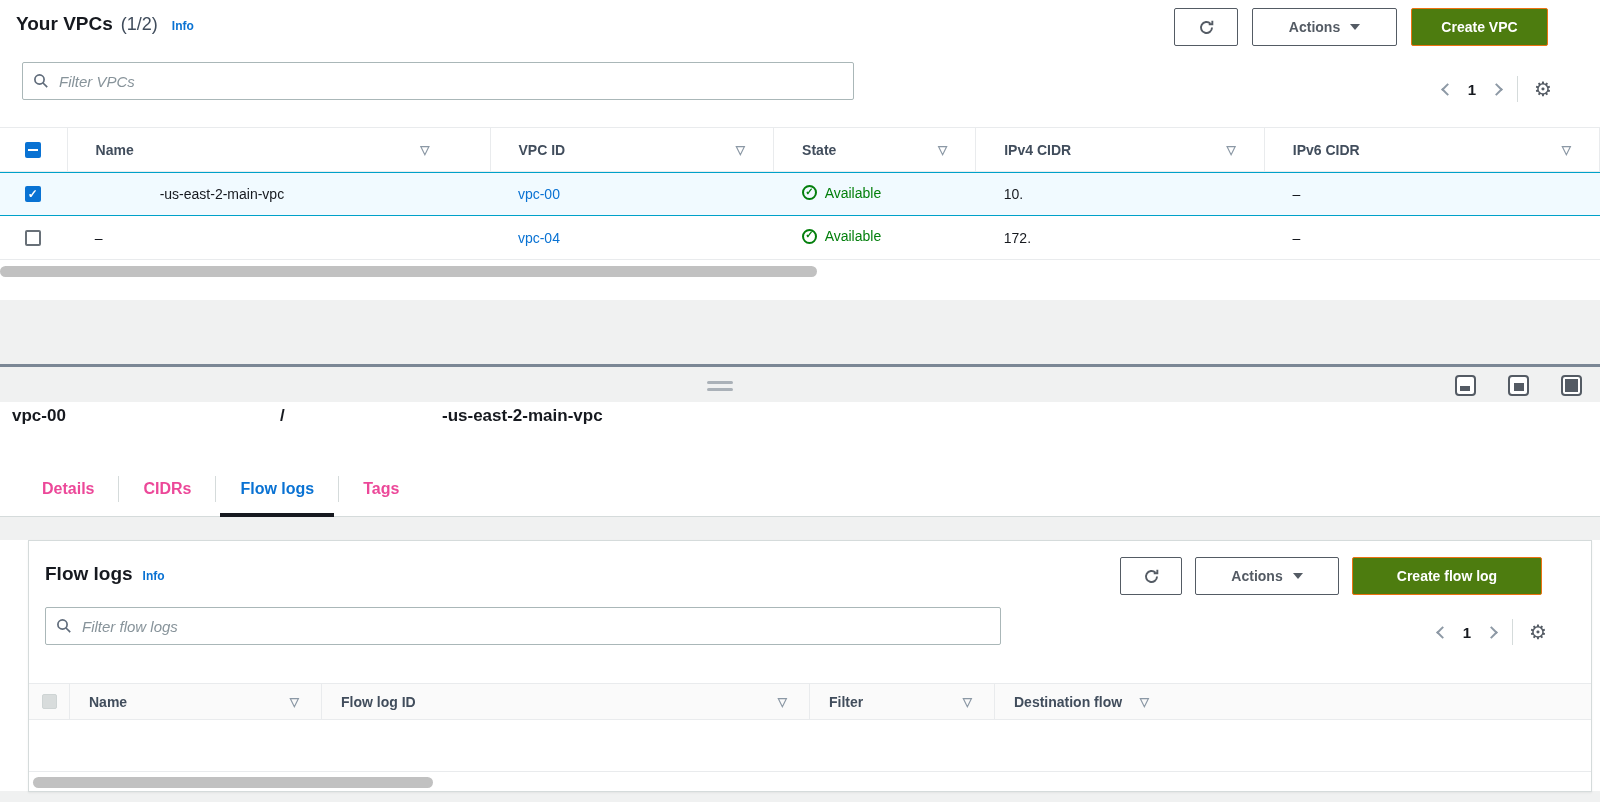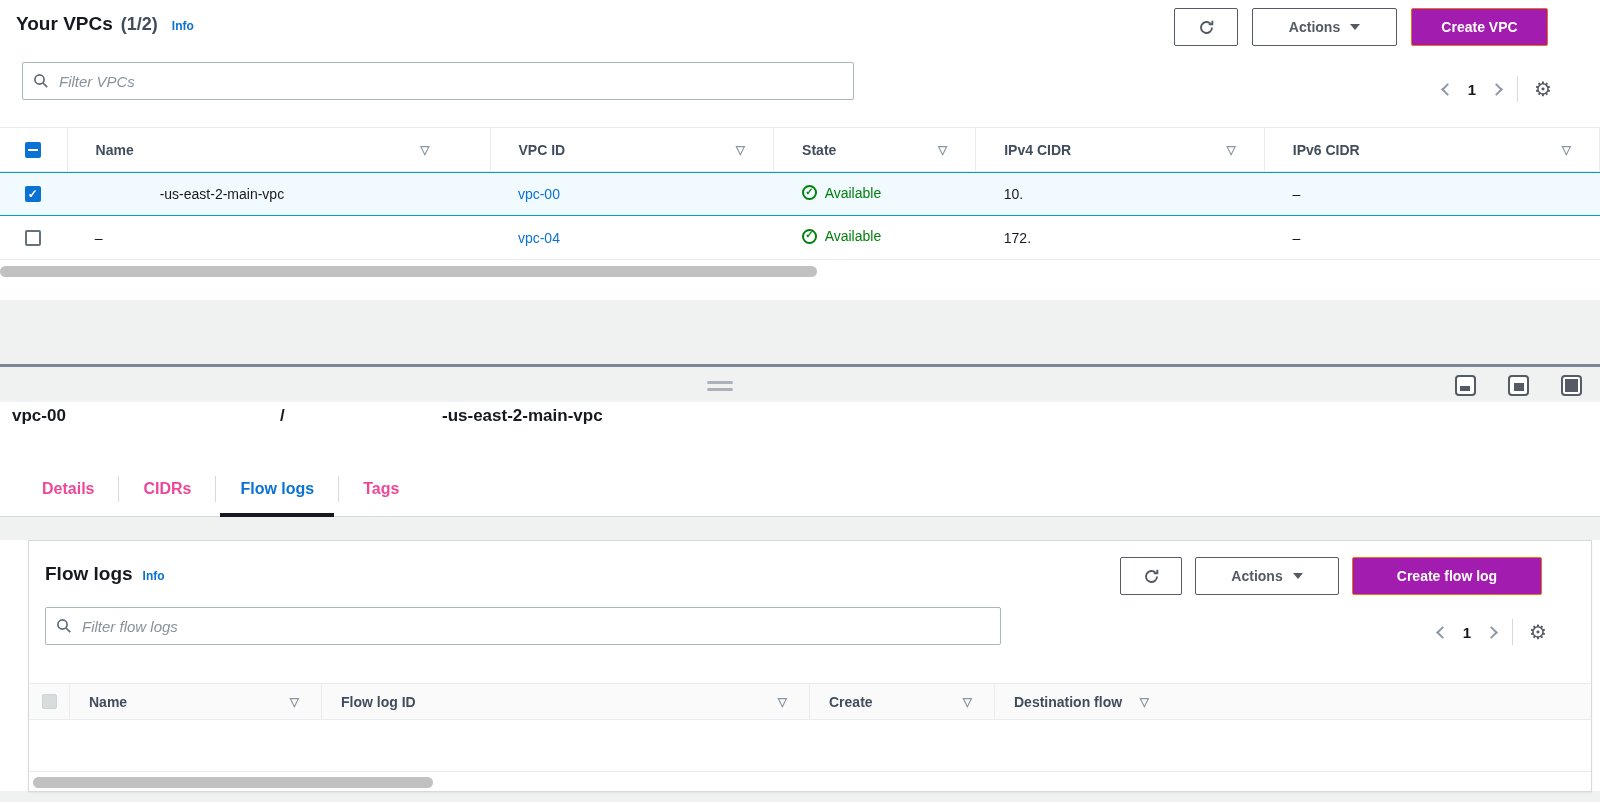--- a/index.html
+++ b/index.html
@@ -4,21 +4,21 @@
 <style>
   * { box-sizing: border-box; margin: 0; padding: 0; }
   html,body { background:#fff; }
   body { font-family:"Liberation Sans", sans-serif; color:#16191f; }
   .screen { position:relative; width:1600px; height:802px; background:#fff; overflow:hidden; }
 
   
   .btn { display:inline-flex; align-items:center; justify-content:center; gap:10px;
          height:38px; border:1px solid #545b64; border-radius:2px; background:#fff;
          color:#545b64; font-weight:700; font-size:14px; cursor:pointer; }
-  .btn-primary { background:#a21caf; border-color:#ec7211; color:#fff; }
+  .btn-primary { background:#4d7c0f; border-color:#ec7211; color:#fff; }
   .caret-down { width:0; height:0; border-left:5px solid transparent; border-right:5px solid transparent; border-top:6px solid #545b64; }
   .refresh-svg { width:17px; height:17px; }
   .info-link { font-size:12px; font-weight:700; color:#0972d3; cursor:pointer; }
   .search-box { position:absolute; display:flex; align-items:center; gap:10px;
                 border:1px solid #aab7b8; border-radius:2px; background:#fff; padding:0 10px; }
   .search-box input { border:none; outline:none; flex:1; font-size:15px; font-style:italic; color:#16191f;
                       font-family:"Liberation Sans", sans-serif; background:transparent; }
   .search-box input::placeholder { color:#87939a; font-style:italic; }
   .pager { position:absolute; display:flex; align-items:center; gap:16px; }
   .chev { display:inline-block; width:9px; height:9px; border-left:2px solid #8d99a5; border-bottom:2px solid #8d99a5; cursor:pointer; }
@@ -41,21 +41,21 @@
   .cb-disabled { background:#d8dcdc; border:1px solid #ced4d4; width:15px; height:15px; }
 
   
   .status-ok { display:inline-flex; align-items:center; gap:8px; color:#037f0c; font-size:14px; }
   .ok-icon { width:15px; height:15px; border:2px solid #037f0c; border-radius:50%; position:relative; }
   .ok-icon::after { content:"✓"; position:absolute; left:1.5px; top:-1.5px; font-size:10px; font-weight:700; color:#037f0c; }
 
   
   .vpcs-header { position:absolute; left:16px; top:13px; display:flex; align-items:baseline; gap:8px; }
   .vpcs-title { font-size:19px; font-weight:700; }
-  .vpcs-count { font-size:18px; font-weight:700; color:#414d5c; }
+  .vpcs-count { font-size:18px; font-weight:400; color:#414d5c; }
   .vpcs-header .info-link { margin-left:6px; }
   .top-actions { position:absolute; top:8px; right:52px; display:flex; gap:14px; }
   .w-refresh { width:64px; }
   .w-actions { width:145px; }
   .w-create-vpc { width:137px; }
   .search-vpcs { left:22px; top:62px; width:832px; height:38px; }
   .pager-vpcs { top:70px; right:48px; height:38px; }
 
   .t1 { position:absolute; left:0; top:127px; width:1600px; font-size:14px; }
   .t1 .hrow { display:flex; align-items:center; height:45px; border-top:1px solid #e9ebed; border-bottom:1px solid #e9ebed; font-weight:700; color:#414d5c; }
@@ -324,21 +324,21 @@
         </div>
         <div class="fh f-name">
           <span>Name</span>
           <span class="sort-arrow"></span>
         </div>
         <div class="fh f-flid">
           <span>Flow log ID</span>
           <span class="sort-arrow"></span>
         </div>
         <div class="fh f-filter">
-          <span>Create</span>
+          <span>Filter</span>
           <span class="sort-arrow"></span>
         </div>
         <div class="fh f-dtype">
           <span>Destination flow</span>
           <span class="sort-arrow"></span>
         </div>
       </div>
       <div class="t2-empty-row"></div>
     </div>
 

